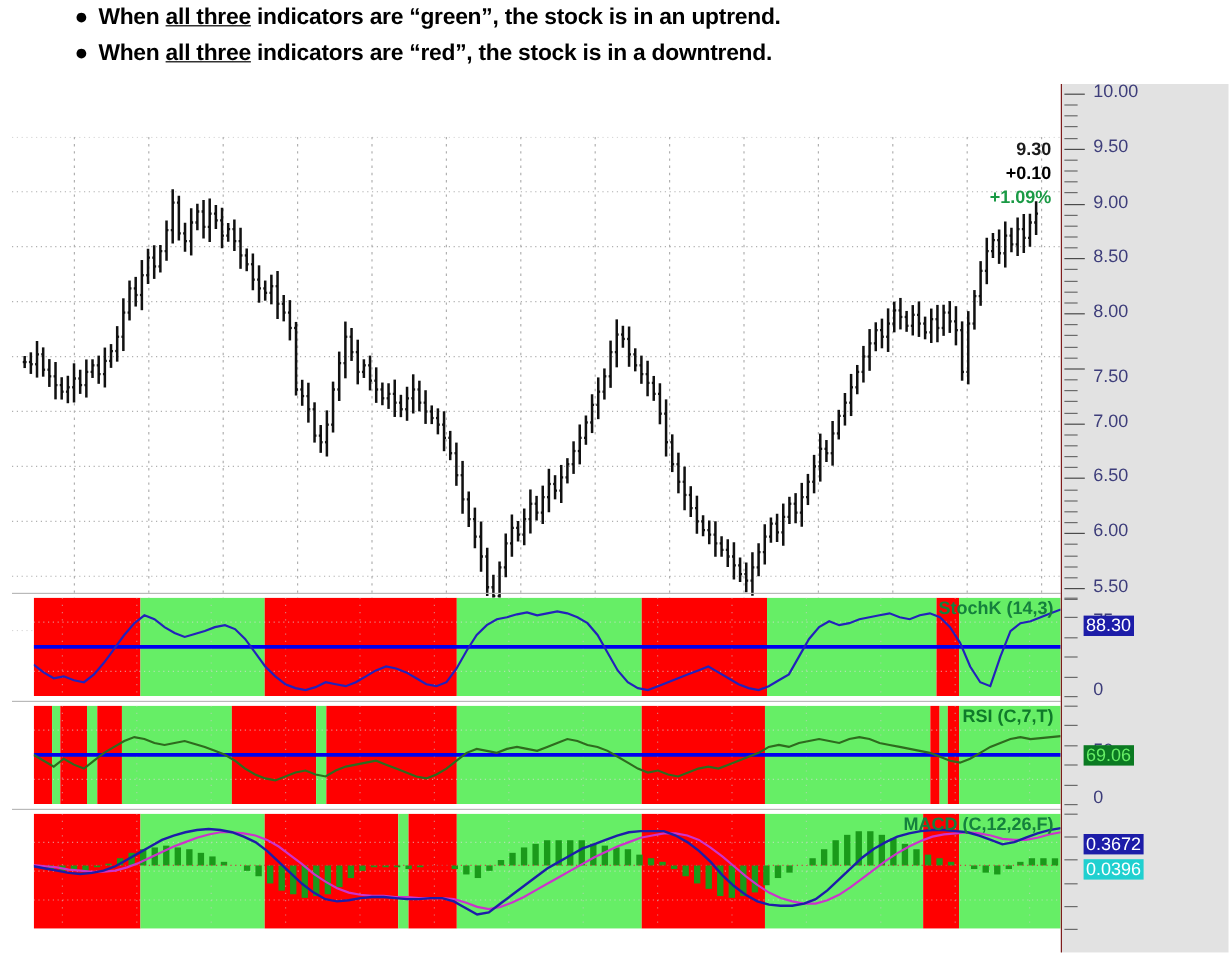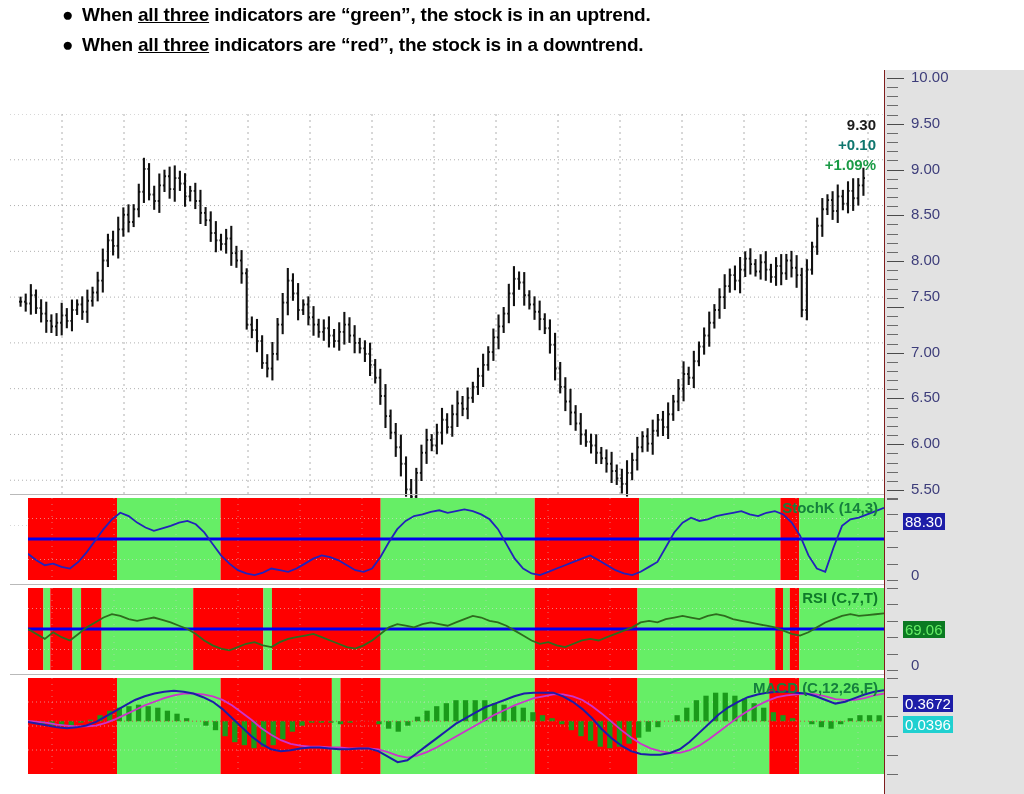--- a/index.html
+++ b/index.html
@@ -98,21 +98,21 @@
 
   .quote {
     position: absolute;
     right: 8px;
     font-size: 15px;
     font-weight: bold;
     white-space: nowrap;
     text-align: right;
   }
   #quote-last  { top: 2px;  color: #1b1b1b; }
-  #quote-chg   { top: 22px; color: #0f766e; }
+  #quote-chg   { top: 22px; color: #000000; }
   #quote-pct   { top: 42px; color: #1a9a45; }
 
   
   .ind-pane {
     position: absolute;
     left: 28px;
     width: 856px;
     overflow: hidden;
     background: #ffffff;
   }
@@ -909,21 +909,21 @@
         <div class="tickmark" style="top: 163.644px;"></div>
         <div class="tickmark" style="top: 172.8px;"></div>
         <div class="tickmark" style="top: 181.956px;"></div>
         <div class="tickmark major" style="top: 191.111px;"></div>
         <div class="scale-label" style="top: 181.111px;">8.00</div>
         <div class="tickmark" style="top: 200.267px;"></div>
         <div class="tickmark" style="top: 209.422px;"></div>
         <div class="tickmark" style="top: 218.578px;"></div>
         <div class="tickmark" style="top: 227.733px;"></div>
         <div class="tickmark major" style="top: 236.889px;"></div>
-        <div class="scale-label" style="top: 217px; text-align: center;">7.50</div>
+        <div class="scale-label" style="top: 235px; text-align: center;">7.50</div>
         <div class="tickmark" style="top: 246.044px;"></div>
         <div class="tickmark" style="top: 255.2px;"></div>
         <div class="tickmark" style="top: 264.356px;"></div>
         <div class="tickmark" style="top: 273.511px;"></div>
         <div class="tickmark major" style="top: 282.667px;"></div>
         <div class="scale-label" style="top: 272.667px;">7.00</div>
         <div class="tickmark" style="top: 291.822px;"></div>
         <div class="tickmark" style="top: 300.978px;"></div>
         <div class="tickmark" style="top: 310.133px;"></div>
         <div class="tickmark" style="top: 319.289px;"></div>

